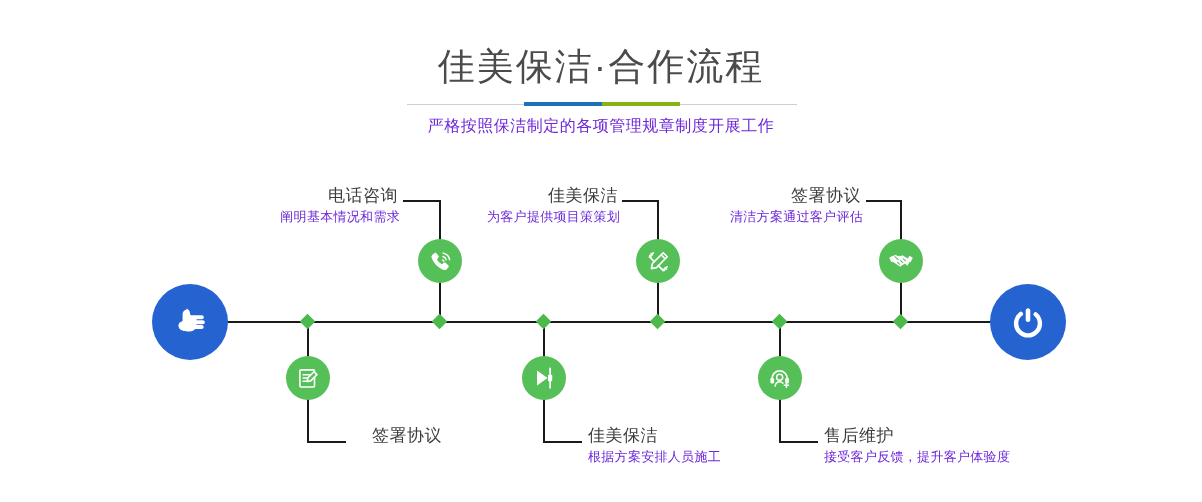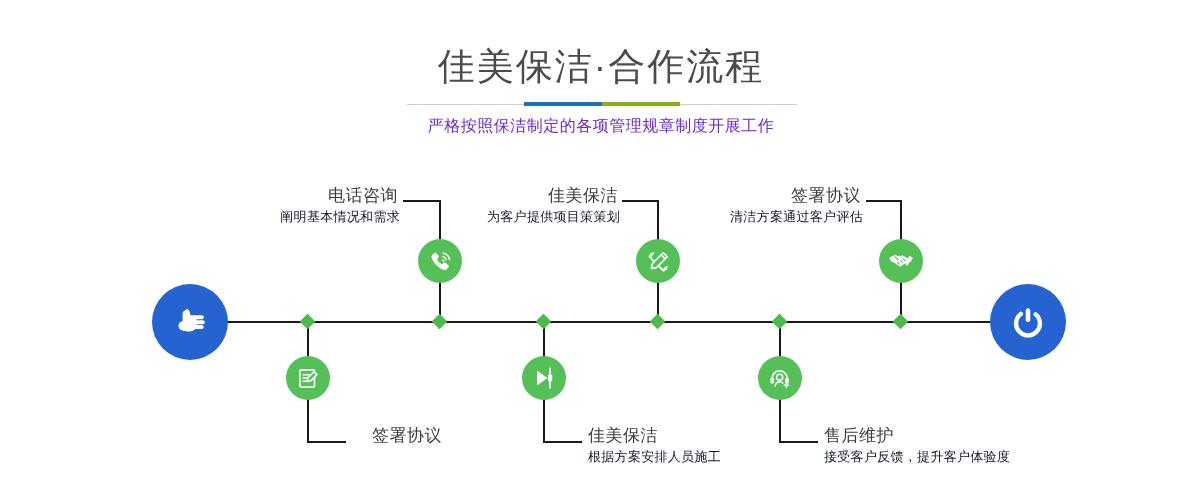--- a/index.html
+++ b/index.html
@@ -148,21 +148,21 @@
   }
   .step-title {
     font-size: 17px;
     line-height: 22px;
     color: #3c3c3c;
     letter-spacing: 0.5px;
   }
   .step-desc {
     font-size: 13px;
     line-height: 20px;
-    color: #0f172a;
+    color: #6d28d9;
     letter-spacing: 0.3px;
   }
   .lbl-top { text-align: right; }
   .lbl-bottom { text-align: left; }
   .lbl-top .step-title { padding-right: 2px; }
 </style>
 </head>
 <body>
 
 <div id="page">

